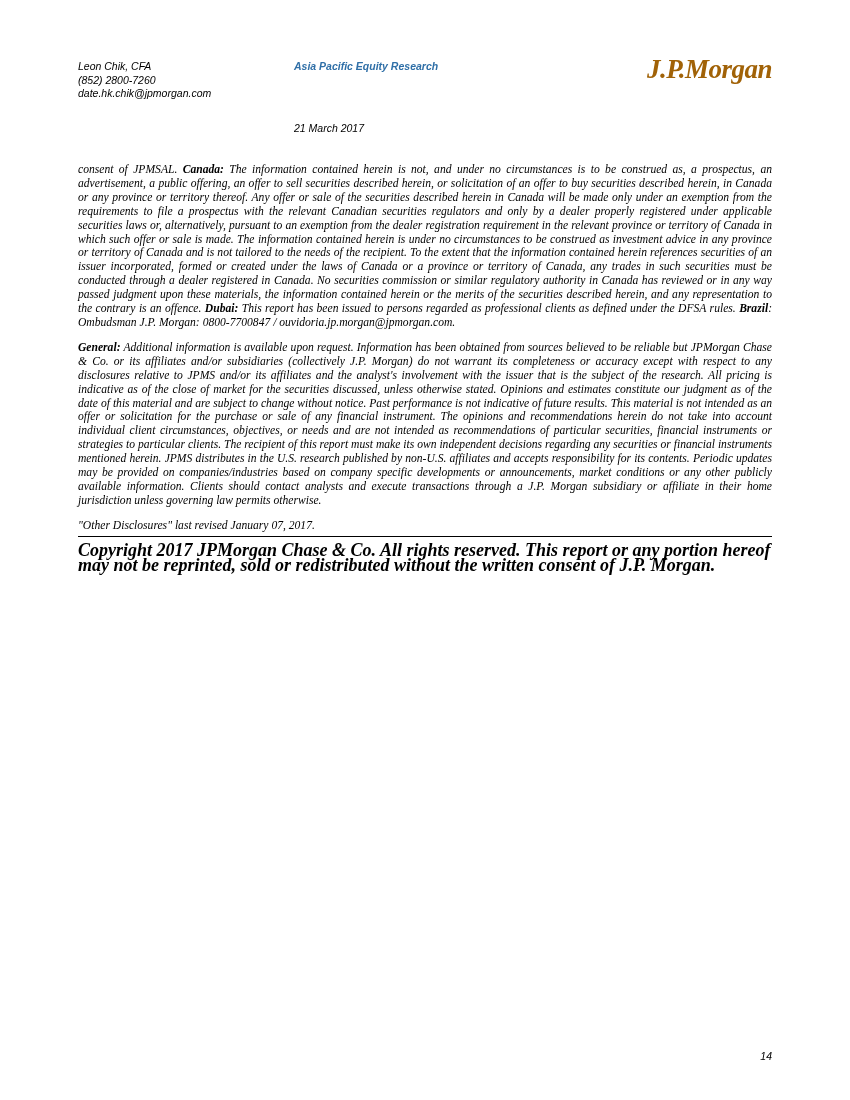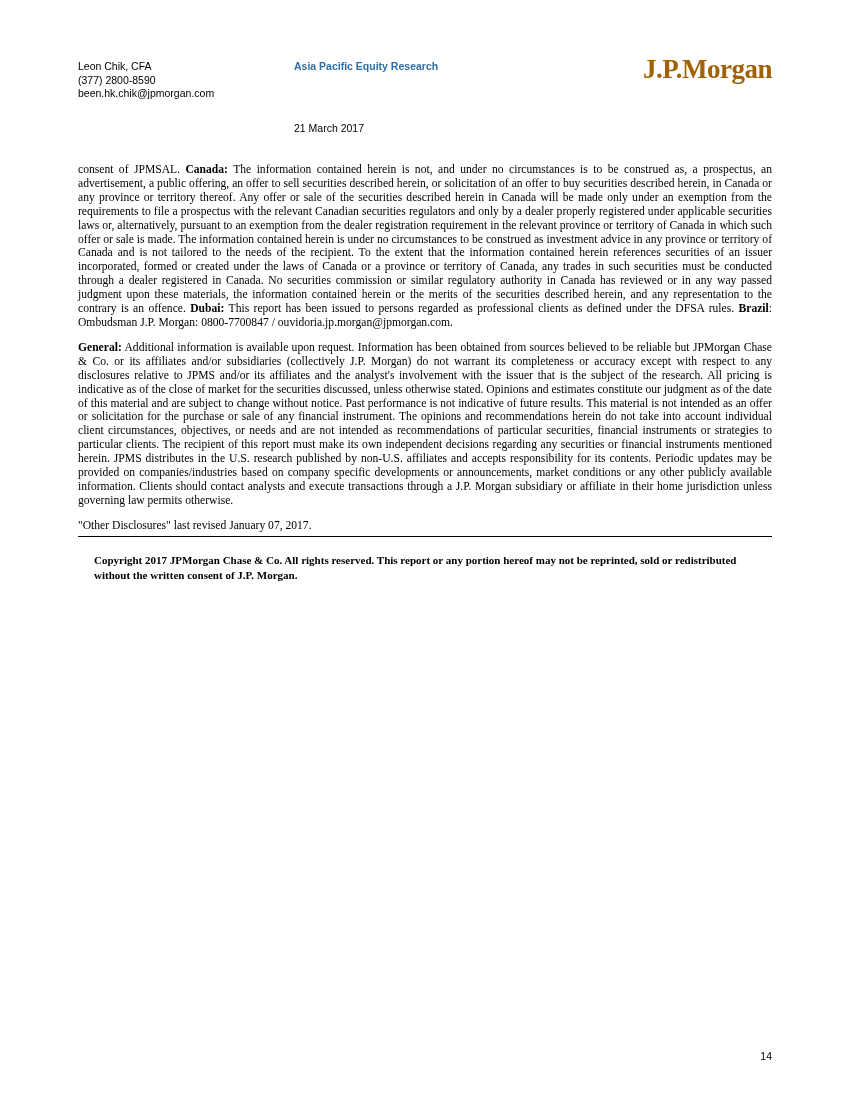--- a/index.html
+++ b/index.html
@@ -8,20 +8,21 @@
     background: #ffffff;
   }
   .page {
     position: relative;
     width: 850px;
     height: 1100px;
     background: #ffffff;
     font-family: "Liberation Serif", serif;
     color: #000000;
     overflow: hidden;
+    font-style: italic;
   }
 
   
   .header {
     position: absolute;
     top: 60px;
     left: 78px;
     right: 78px;
     height: 50px;
   }
@@ -82,46 +83,46 @@
     line-height: 14px;
     margin: 6px 0 3px 0;
   }
   .rule {
     border: none;
     border-top: 1px solid #000000;
     margin: 2px 0 6px 0;
     height: 0;
   }
   .copyright {
-    font-size: 11px;
+    font-size: 18px;
     line-height: 15.5px;
     font-weight: bold;
-    margin: 16px;
+    margin: 0;
   }
 
   
   .page-number {
     position: absolute;
     right: 78px;
     bottom: 38px;
     font-family: "Liberation Sans", sans-serif;
     font-size: 10.5px;
     color: #000000;
   }
 </style>
 </head>
 <body>
 
 <div class="page">
 
   <div class="header">
     <div class="hdr-analyst">
       <div>Leon Chik, CFA</div>
-      <div>(377) 2800-8590</div>
-      <div>been.hk.chik@jpmorgan.com</div>
+      <div>(852) 2800-7260</div>
+      <div>date.hk.chik@jpmorgan.com</div>
     </div>
     <div class="hdr-center">
       <div class="title">Asia Pacific Equity Research</div>
       <div class="date">21 March 2017</div>
     </div>
     <div class="hdr-logo">J.P.Morgan</div>
   </div>
 
   <div class="body">
 

